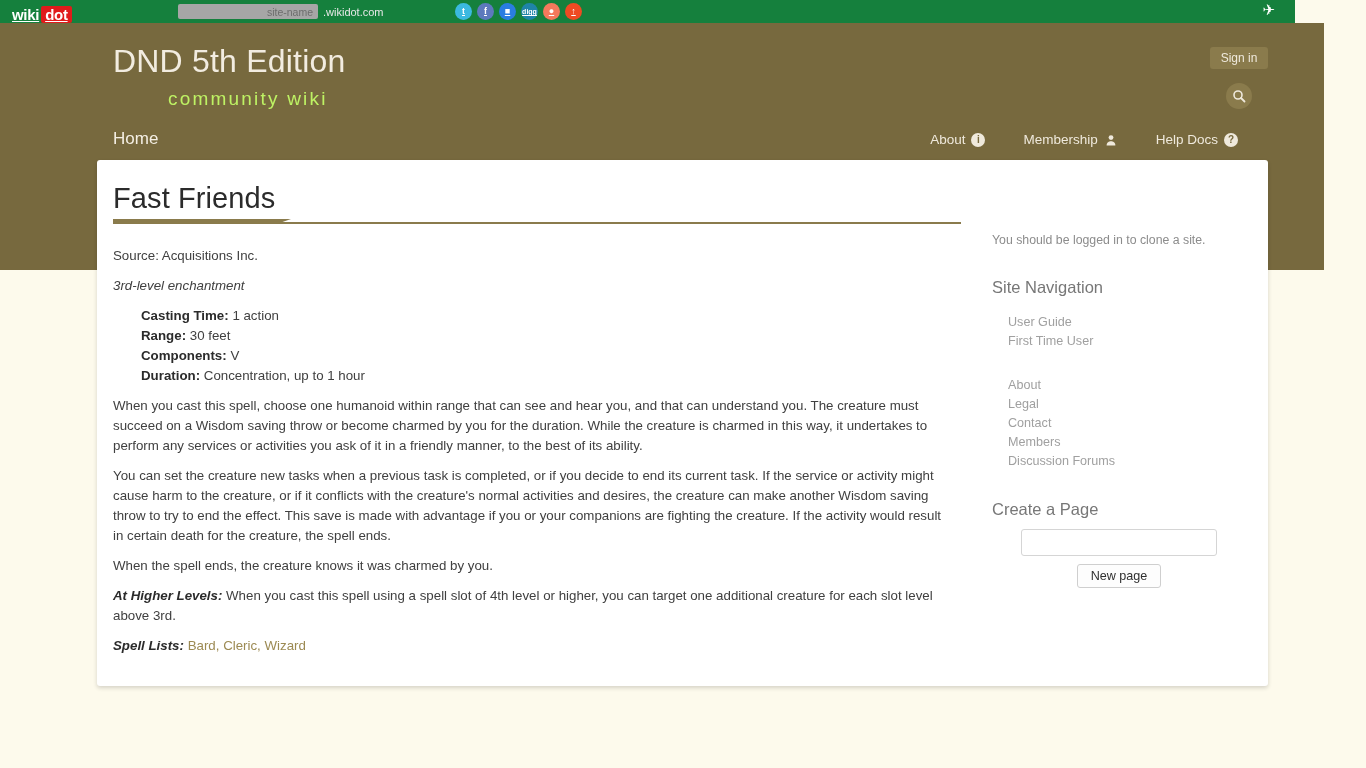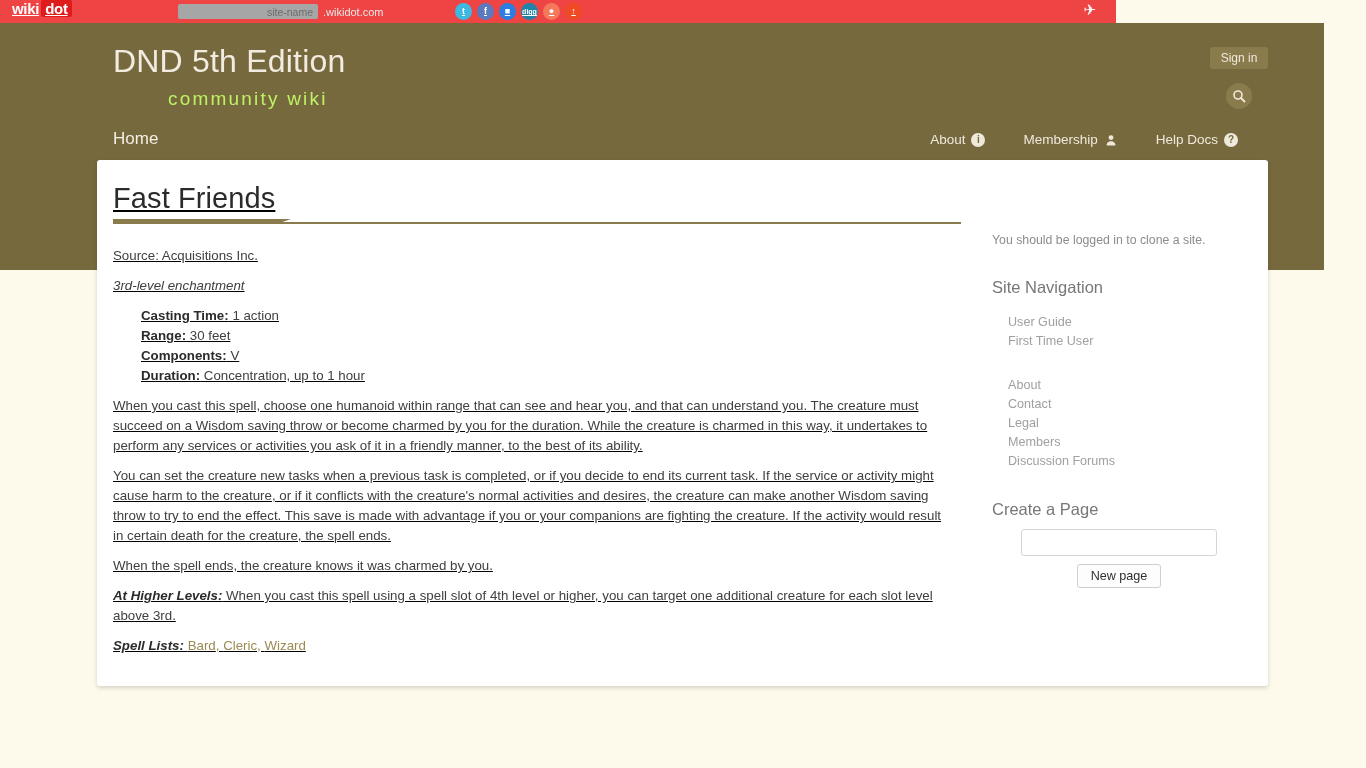--- a/index.html
+++ b/index.html
@@ -7,23 +7,23 @@
     margin: 0; padding: 0;
     width: 1366px; height: 768px;
     background: #fdfaec;
     font-family: "Liberation Sans", sans-serif;
     overflow: hidden;
   }
 
   
   #wd-top-bar {
     position: absolute; top: 0; left: 0;
-    width: 1116px; height: 23px;
-    background: #ef4444;
-    display: flex; align-items: flex-start;
+    width: 1295px; height: 23px;
+    background: #15803d;
+    display: flex; align-items: flex-end;
   }
   #wd-logo {
     margin-left: 12px;
     display: flex; align-items: center;
     font-size: 15px; font-weight: bold; color: #ffffff;
     letter-spacing: -0.3px;
   }
   #wd-logo .dot-box {
     background: #e01b1b; color: #ffffff;
     padding: 0 4px; margin-left: 2px;
@@ -137,21 +137,20 @@
     position: absolute; left: 97px; top: 160px;
     width: 1171px; height: 526px;
     background: #ffffff;
     border-radius: 3px;
     box-shadow: 0 2px 4px rgba(0,0,0,0.16);
     display: flex;
   }
   #main-col {
     width: 875px;
     padding: 22px 0 16px 16px;
-    text-decoration: underline;
   }
   #page-title {
     font-size: 29px; color: #2b2b2b; font-weight: normal;
     margin: 0 0 0 0; padding-bottom: 7px;
     letter-spacing: 0.1px;
   }
   #title-rule {
     position: relative;
     height: 2px; background: #8a7b4c;
     width: 848px; margin-bottom: 22px;
@@ -332,22 +331,22 @@
     <p id="clone-note">You should be logged in to clone a site.</p>
 
     <h3 class="side-heading">Site Navigation</h3>
     <div class="side-links">
       <a href="#">User Guide</a>
       <a href="#">First Time User</a>
     </div>
     <div class="side-gap"></div>
     <div class="side-links">
       <a href="#">About</a>
+      <a href="#">Legal</a>
       <a href="#">Contact</a>
-      <a href="#">Legal</a>
       <a href="#">Members</a>
       <a href="#">Discussion Forums</a>
     </div>
 
     <h3 class="side-heading" id="create-heading">Create a Page</h3>
     <input id="new-page-input" type="text" placeholder="" style="">
     <button id="new-page-btn">New page</button>
   </div>
 
 </div>

